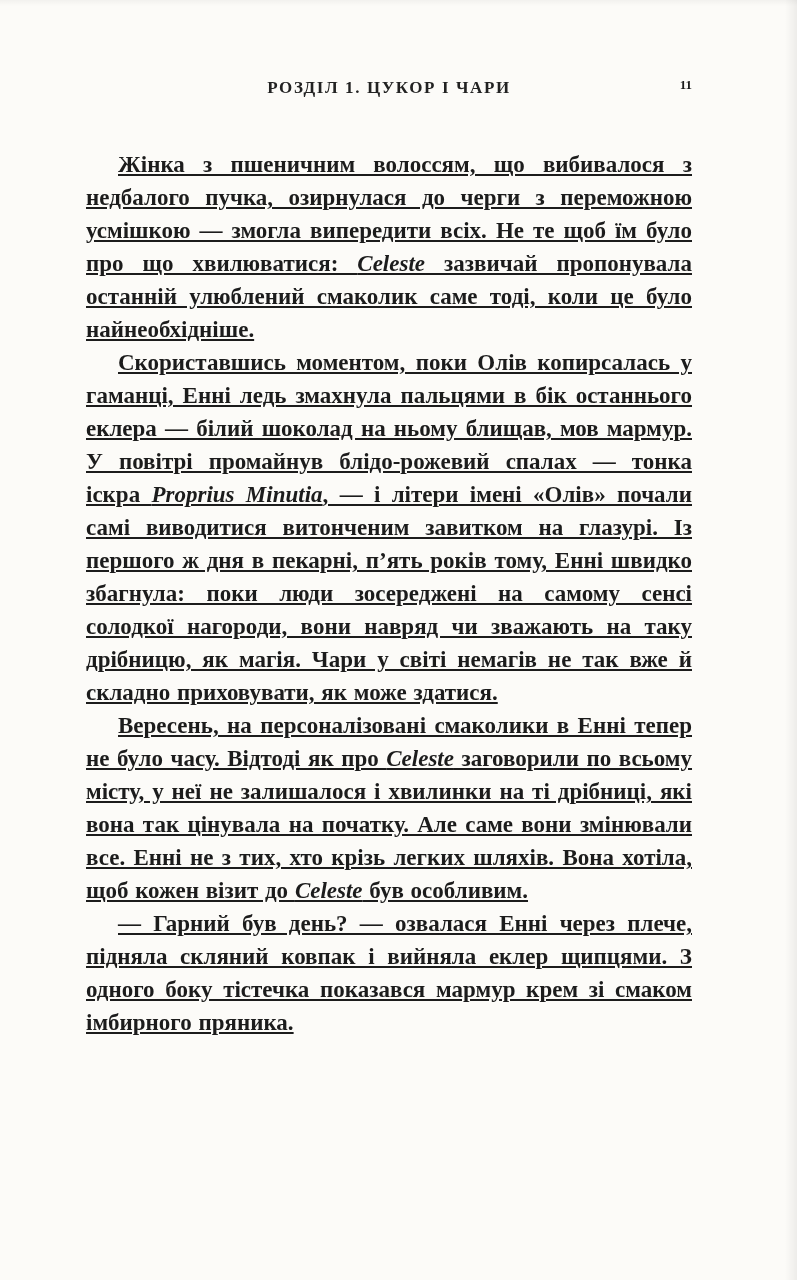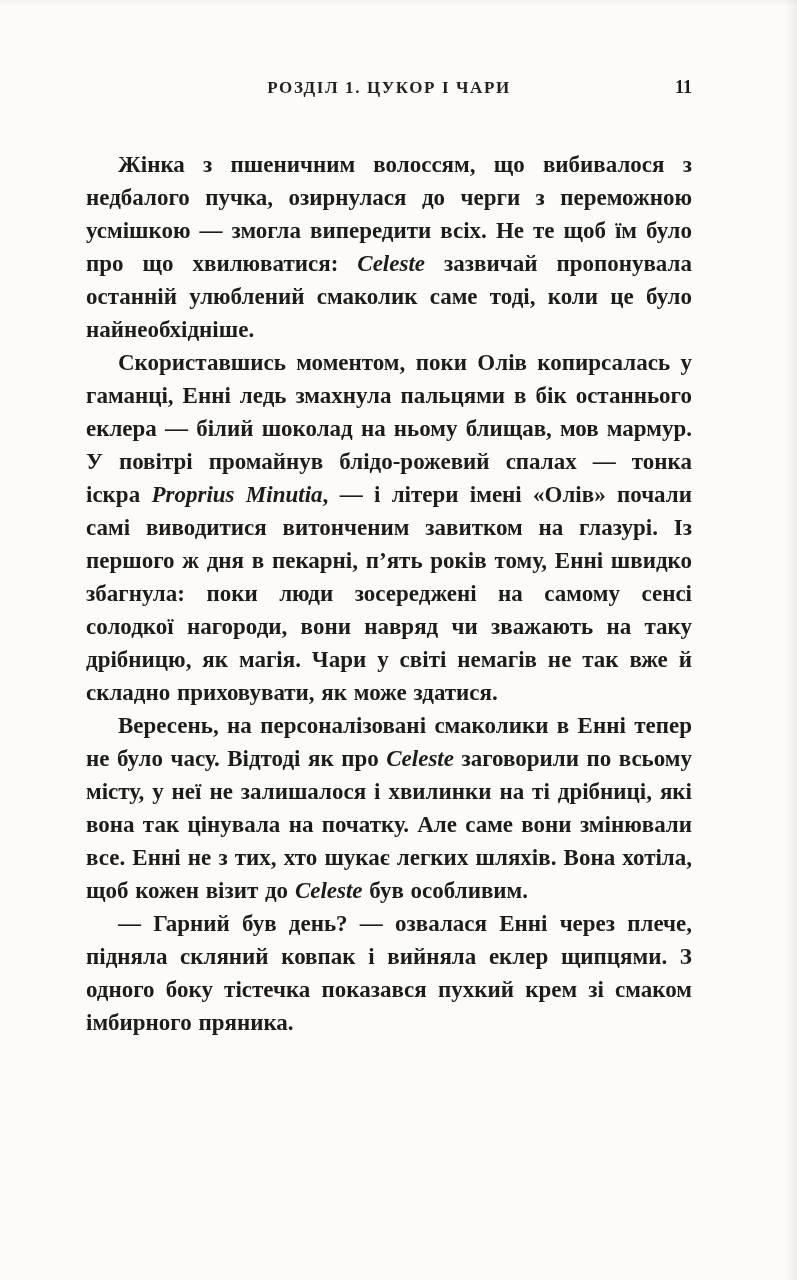--- a/index.html
+++ b/index.html
@@ -57,47 +57,48 @@
     letter-spacing: 1.6px;
     color: #222;
     white-space: nowrap;
     text-align: center;
   }
 
   .page-number {
     position: absolute;
     top: -1px;
     right: 0;
-    font-size: 18px;
+    font-size: 13px;
     font-weight: 700;
     color: #1a1a1a;
   }
 
   .body-text p {
     margin: 0;
     text-indent: 32px;
     text-align: justify;
     font-size: 23px;
     line-height: 33px;
     font-weight: 600;
     word-spacing: 1px;
+    text-decoration: underline;
   }
 
   .body-text em {
     font-style: italic;
   }
 </style>
 </head>
 <body>
 
 <div class="page">
   <header class="page-header">
     <span class="chapter-title">РОЗДІЛ 1. ЦУКОР І ЧАРИ</span>
     <span class="page-number">11</span>
   </header>
 
   <main class="body-text">
       <p><span>Жінка з пшеничним волоссям, що вибивалося з недбалого пучка, озирнулася до черги з переможною усмішкою — змогла випередити всіх. Не те щоб їм було про що хвилюватися: </span><em>Celeste</em><span> зазвичай пропонувала останній улюблений смаколик саме тоді, коли це було найнеобхідніше.</span></p>
       <p><span>Скориставшись моментом, поки Олів копирсалась у гаманці, Енні ледь змахнула пальцями в бік останнього еклера — білий шоколад на ньому блищав, мов мармур. У повітрі промайнув блідо-рожевий спалах — тонка іскра </span><em>Proprius Minutia</em><span>, — і літери імені «Олів» почали самі виводитися витонченим завитком на глазурі. Із першого ж дня в пекарні, п’ять років тому, Енні швидко збагнула: поки люди зосереджені на самому сенсі солодкої нагороди, вони навряд чи зважають на таку дрібницю, як магія. Чари у світі немагів не так вже й складно приховувати, як може здатися.</span></p>
-      <p><span>Вересень, на персоналізовані смаколики в Енні тепер не було часу. Відтоді як про </span><em>Celeste</em><span> заговорили по всьому місту, у неї не залишалося і хвилинки на ті дрібниці, які вона так цінувала на початку. Але саме вони змінювали все. Енні не з тих, хто шукає легких шляхів. Вона хотіла, щоб кожен візит до </span><em>Celeste</em><span> був особливим.</span></p>
-      <p><span>— Гарний був день? — озвалася Енні через плече, підняла скляний ковпак і вийняла еклер щипцями. З одного боку тістечка показався пухкий крем зі смаком імбирного пряника.</span></p>
+      <p><span>Вересень, на персоналізовані смаколики в Енні тепер не було часу. Відтоді як про </span><em>Celeste</em><span> заговорили по всьому місту, у неї не залишалося і хвилинки на ті дрібниці, які вона так цінувала на початку. Але саме вони змінювали все. Енні не з тих, хто крізь легких шляхів. Вона хотіла, щоб кожен візит до </span><em>Celeste</em><span> був особливим.</span></p>
+      <p><span>— Гарний був день? — озвалася Енні через плече, підняла скляний ковпак і вийняла еклер щипцями. З одного боку тістечка показався мармур крем зі смаком імбирного пряника.</span></p>
     </main>
 </div>
 
 </body></html>

